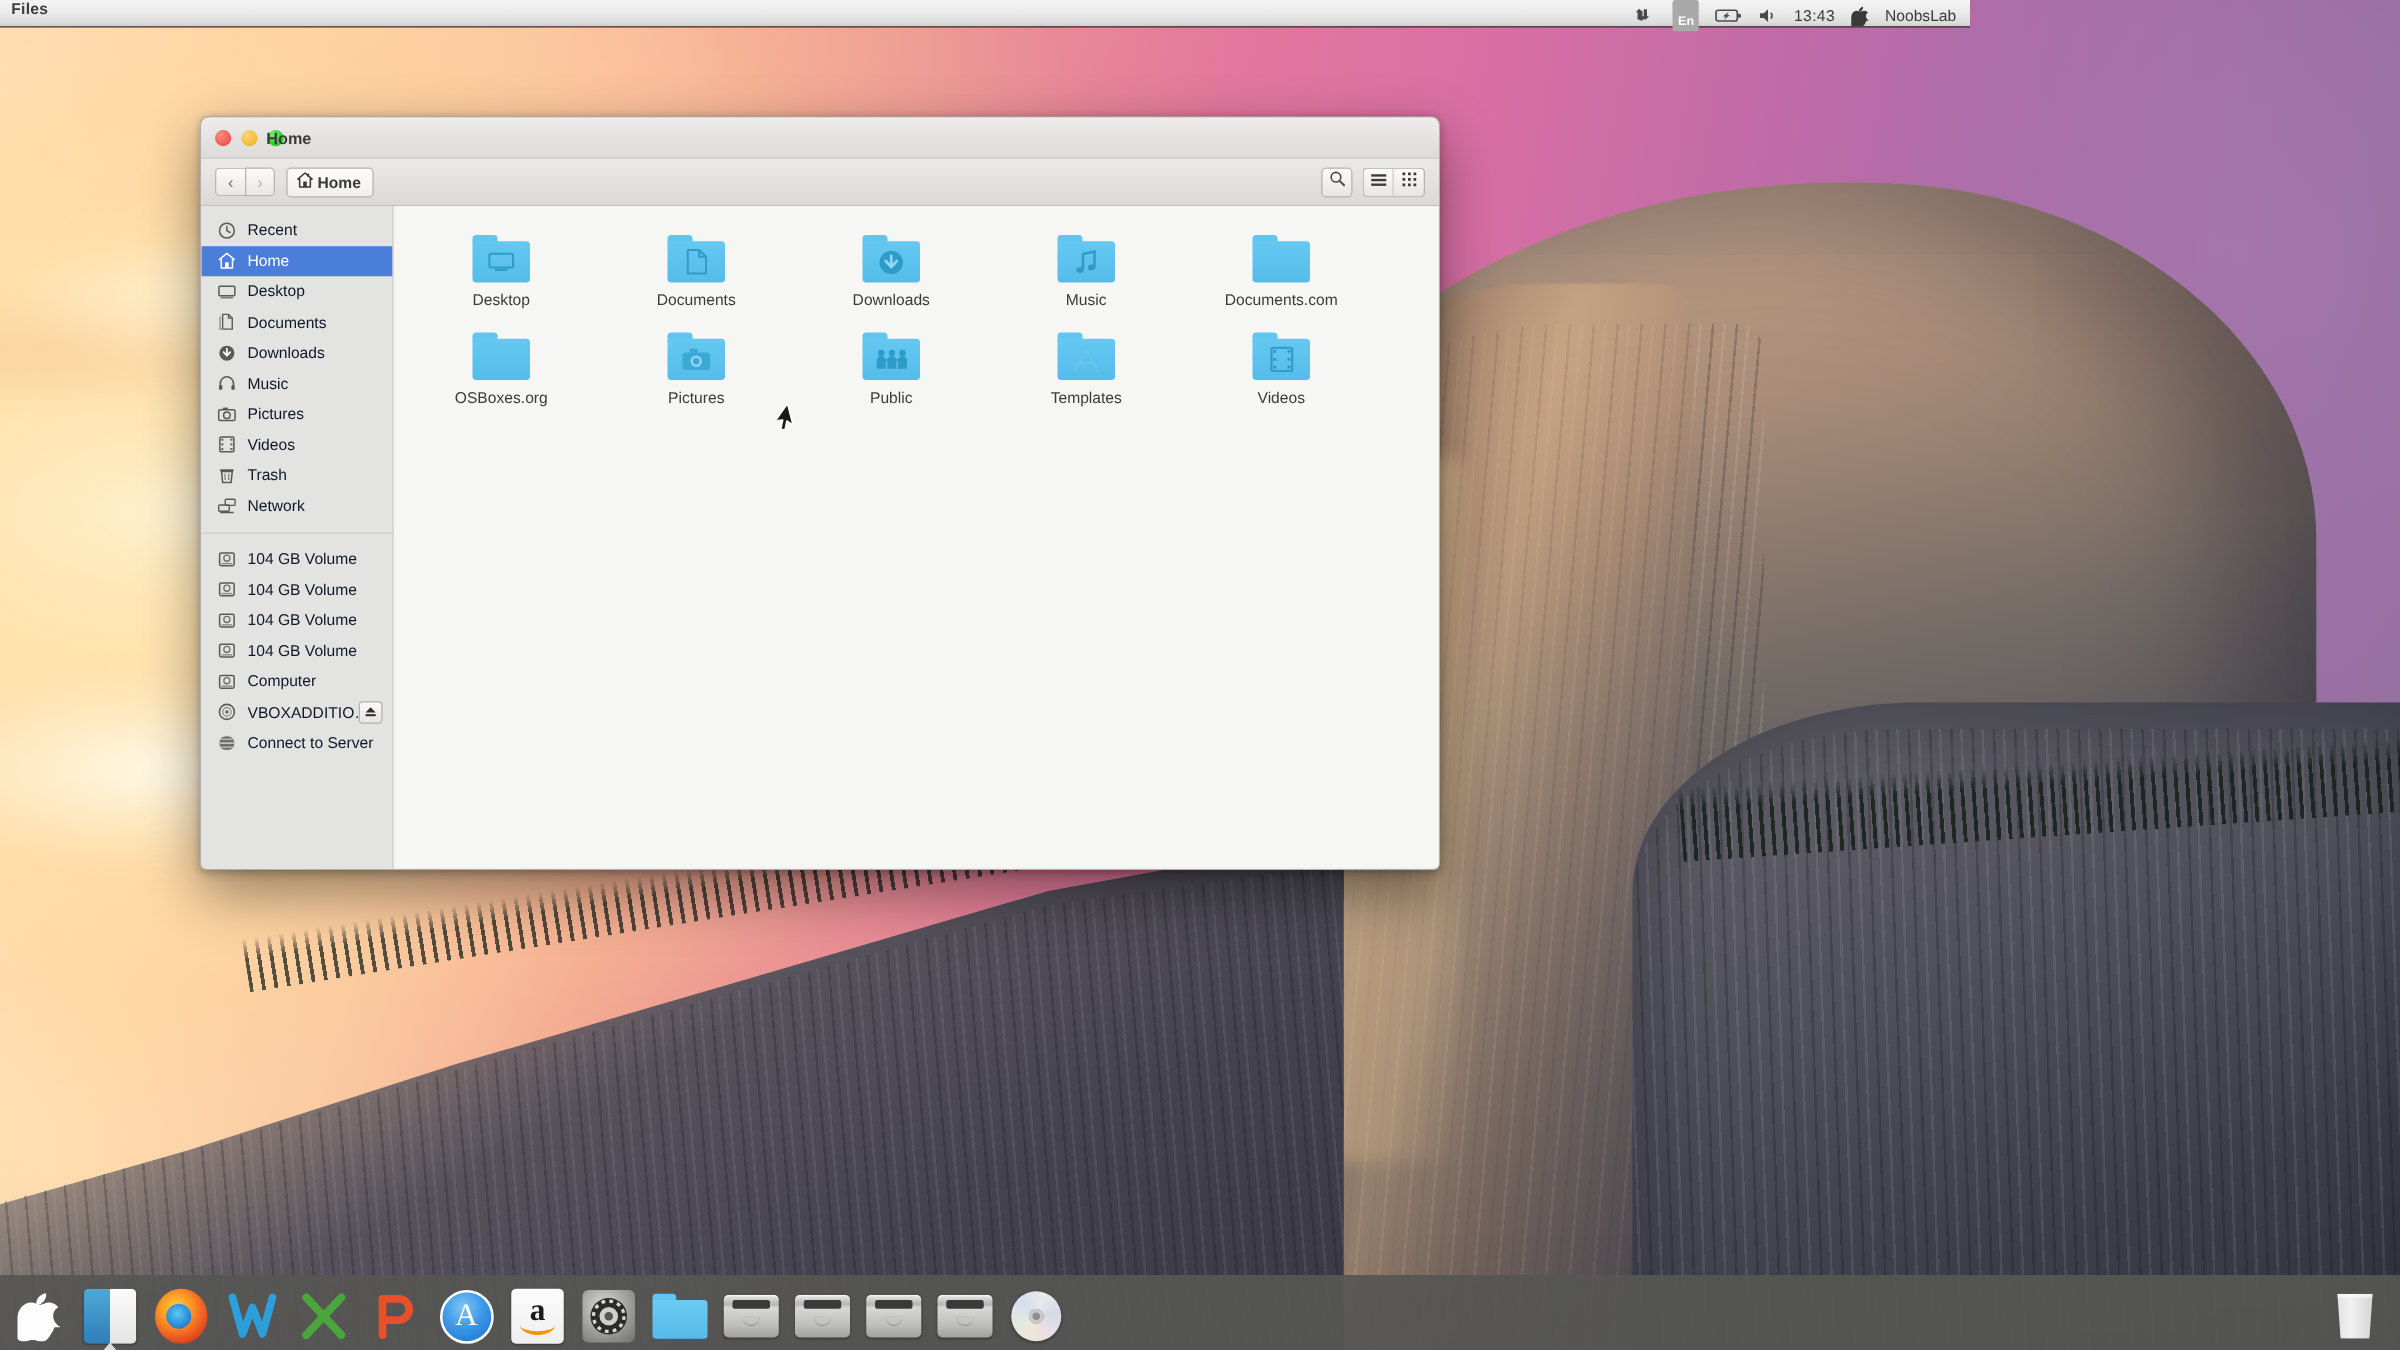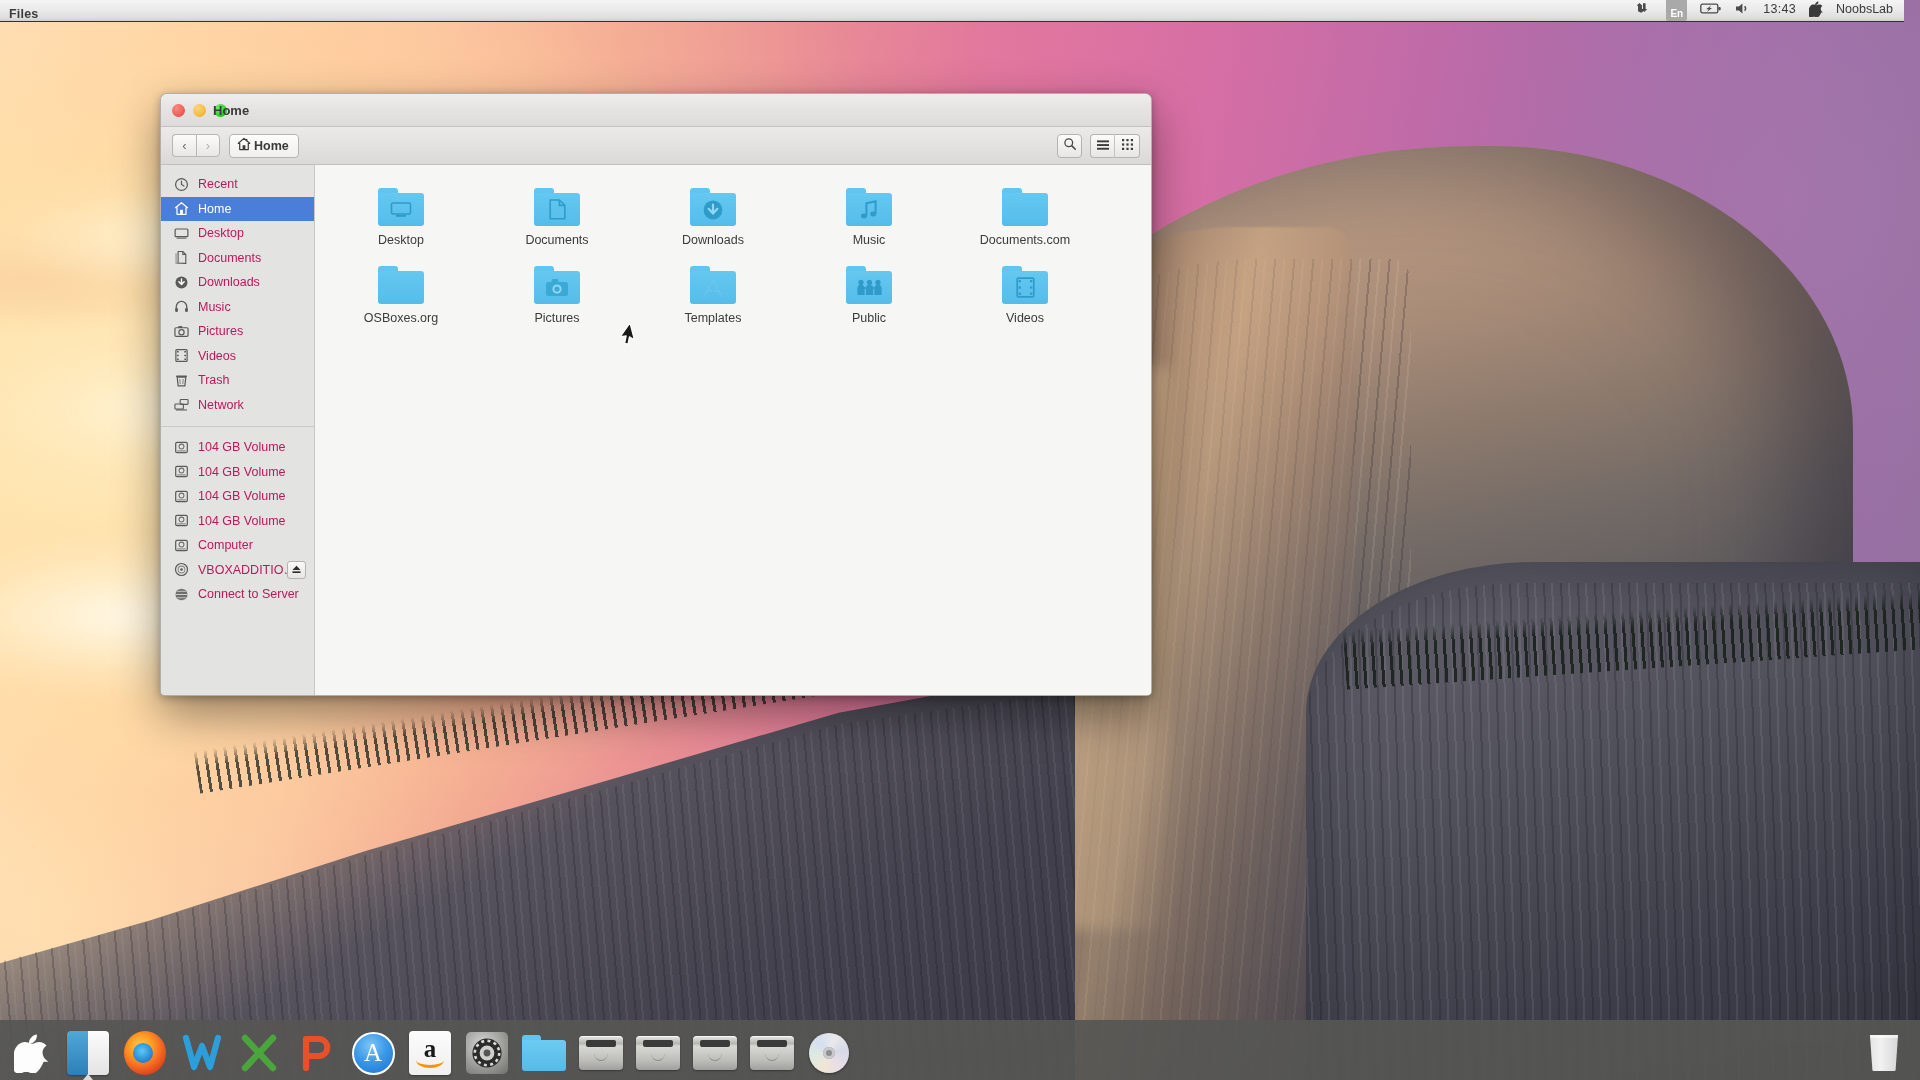--- a/index.html
+++ b/index.html
@@ -146,24 +146,24 @@
     mask-image:linear-gradient(to bottom, transparent 0%, #000 40%, #000 100%);
     transform:rotate(-9deg);
   }
   .vignette {
     position:absolute; inset:0;
     background:radial-gradient(ellipse 120% 110% at 50% 45%, rgba(0,0,0,0) 55%, rgba(0,0,0,.18) 100%);
   }
 
   
   #top-panel {
-    position:absolute; left:0; top:0; width:1904px; height:22px;
+    position:absolute; left:0; top:0; width:1576px; height:22px;
     background:linear-gradient(to bottom,#f4f4f4 0%,#eaeaea 48%,#dedede 85%,#cfcfcf 100%);
     border-bottom:1px solid #3c2d2d;
-    display:flex; align-items:flex-end;
+    display:flex; align-items:flex-start;
     font-size:12px; color:#3d3d3d; z-index:50;
   }
   #panel-app-title { font-weight:bold; margin-left:9px; letter-spacing:.2px; font-size:12.5px; }
   #panel-right { margin-left:auto; display:flex; align-items:center; gap:13px; padding-right:11px; }
   .panel-ico { display:flex; align-items:center; color:#4a4a4a; }
   .kbd-badge {
     background:#a9a9a9; color:#fff; font-size:10px; font-weight:bold;
     padding:13px 4px 2px; border-radius:2px; line-height:1;
   }
   #panel-clock { font-size:12.5px; color:#3a3a3a; letter-spacing:.3px; }
@@ -230,21 +230,21 @@
   #window-body { display:flex; height:calc(100% - 71px); }
 
   
   #sidebar {
     width:154px; background:#e3e3e1; border-right:1px solid #c9c7c4;
     padding-top:7px; overflow:hidden;
   }
   .side-item {
     display:flex; align-items:center; gap:9px;
     height:24.5px; padding-left:12px;
-    font-size:12.5px; color:#be185d; position:relative;
+    font-size:12.5px; color:#0f172a; position:relative;
   }
   .side-item.selected { background:#4a7ed8; color:#fff; }
   .side-item.selected .sicon { filter:brightness(0) invert(1); }
   .sicon { width:16px; height:16px; display:flex; align-items:center; justify-content:center; flex:0 0 16px; }
   .side-sep { height:1px; background:#cdcbc8; margin:9px 0 8px; }
   .eject {
     position:absolute; right:8px; top:3px; width:19px; height:18px;
     background:linear-gradient(to bottom,#fafaf9,#e7e5e3);
     border:1px solid #b5b3b0; border-radius:3px;
     display:flex; align-items:center; justify-content:center;
@@ -767,33 +767,20 @@
             <div class="emblem">
               <svg width="24" height="19" viewBox="0 0 24 19">
                   <rect x="1" y="4" width="22" height="14" rx="2.2" fill="#3aa9d6"></rect>
                   <rect x="6.6" y="1" width="6.6" height="3.2" rx="1" fill="#3aa9d6"></rect>
                   <circle cx="12" cy="11" r="4.6" fill="#8fd8f5"></circle>
                   <circle cx="12" cy="11" r="2.6" fill="#3aa9d6"></circle>
                 </svg>
             </div>
           </div>
           <div class="file-label">Pictures</div>
-        </div>
-
-        <div class="file-item">
-          <div class="folder">
-            <div class="tab"></div>
-              <div class="body"></div>
-            <div class="emblem">
-              <svg width="22" height="20" viewBox="0 0 22 20">
-                  <path d="M11 1.8 L20 18.4 M11 1.8 L2 18.4 M5.6 12.6 H16.4" stroke="#69c6ec" stroke-width="1.8" fill="none" stroke-linecap="round" stroke-dasharray="3.6 2.6"></path>
-                </svg>
-            </div>
-          </div>
-          <div class="file-label">Templates</div>
         </div>
 
         <div class="file-item">
           <div class="folder">
             <div class="tab"></div>
               <div class="body"></div>
             <div class="emblem">
               <svg width="27" height="17" viewBox="0 0 27 17">
                 <g fill="#2f9bc9">
                   <circle cx="5" cy="3.4" r="2.6"></circle>
@@ -810,20 +797,33 @@
             </div>
           </div>
           <div class="file-label">Public</div>
         </div>
 
         <div class="file-item">
           <div class="folder">
             <div class="tab"></div>
               <div class="body"></div>
             <div class="emblem">
+              <svg width="22" height="20" viewBox="0 0 22 20">
+                  <path d="M11 1.8 L20 18.4 M11 1.8 L2 18.4 M5.6 12.6 H16.4" stroke="#69c6ec" stroke-width="1.8" fill="none" stroke-linecap="round" stroke-dasharray="3.6 2.6"></path>
+                </svg>
+            </div>
+          </div>
+          <div class="file-label">Templates</div>
+        </div>
+
+        <div class="file-item">
+          <div class="folder">
+            <div class="tab"></div>
+              <div class="body"></div>
+            <div class="emblem">
               <svg width="19" height="21" viewBox="0 0 19 21">
                   <rect x="1.2" y="1.2" width="16.6" height="18.6" rx="1.2" fill="none" stroke="#2f9bc9" stroke-width="1.7"></rect>
                   <g fill="#2f9bc9">
                     <rect x="2.6" y="3" width="2.4" height="2.2"></rect>
                     <rect x="2.6" y="9.4" width="2.4" height="2.2"></rect>
                     <rect x="2.6" y="15.6" width="2.4" height="2.2"></rect>
                     <rect x="14" y="3" width="2.4" height="2.2"></rect>
                     <rect x="14" y="9.4" width="2.4" height="2.2"></rect>
                     <rect x="14" y="15.6" width="2.4" height="2.2"></rect>
                   </g>

